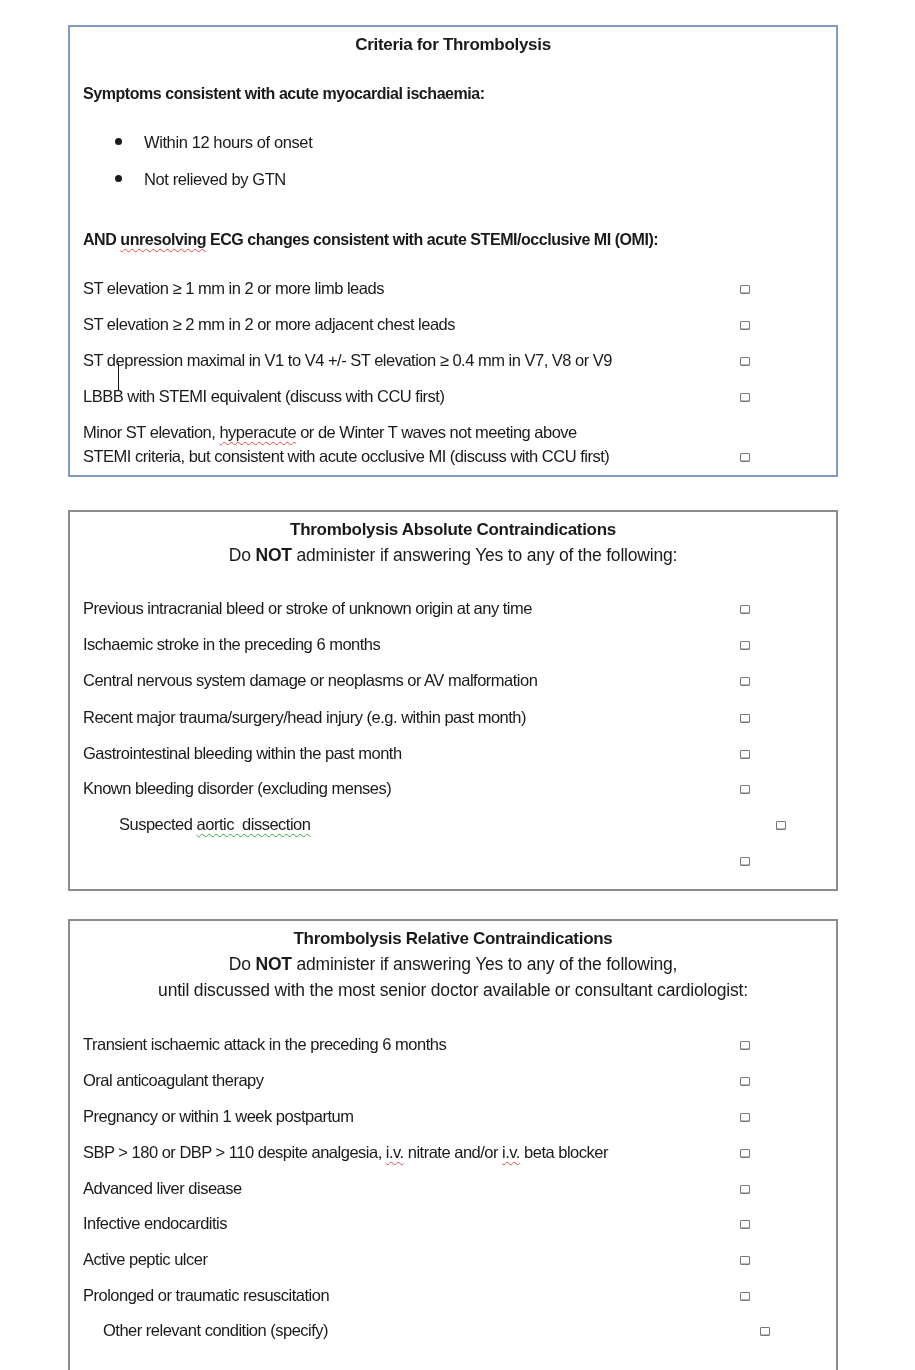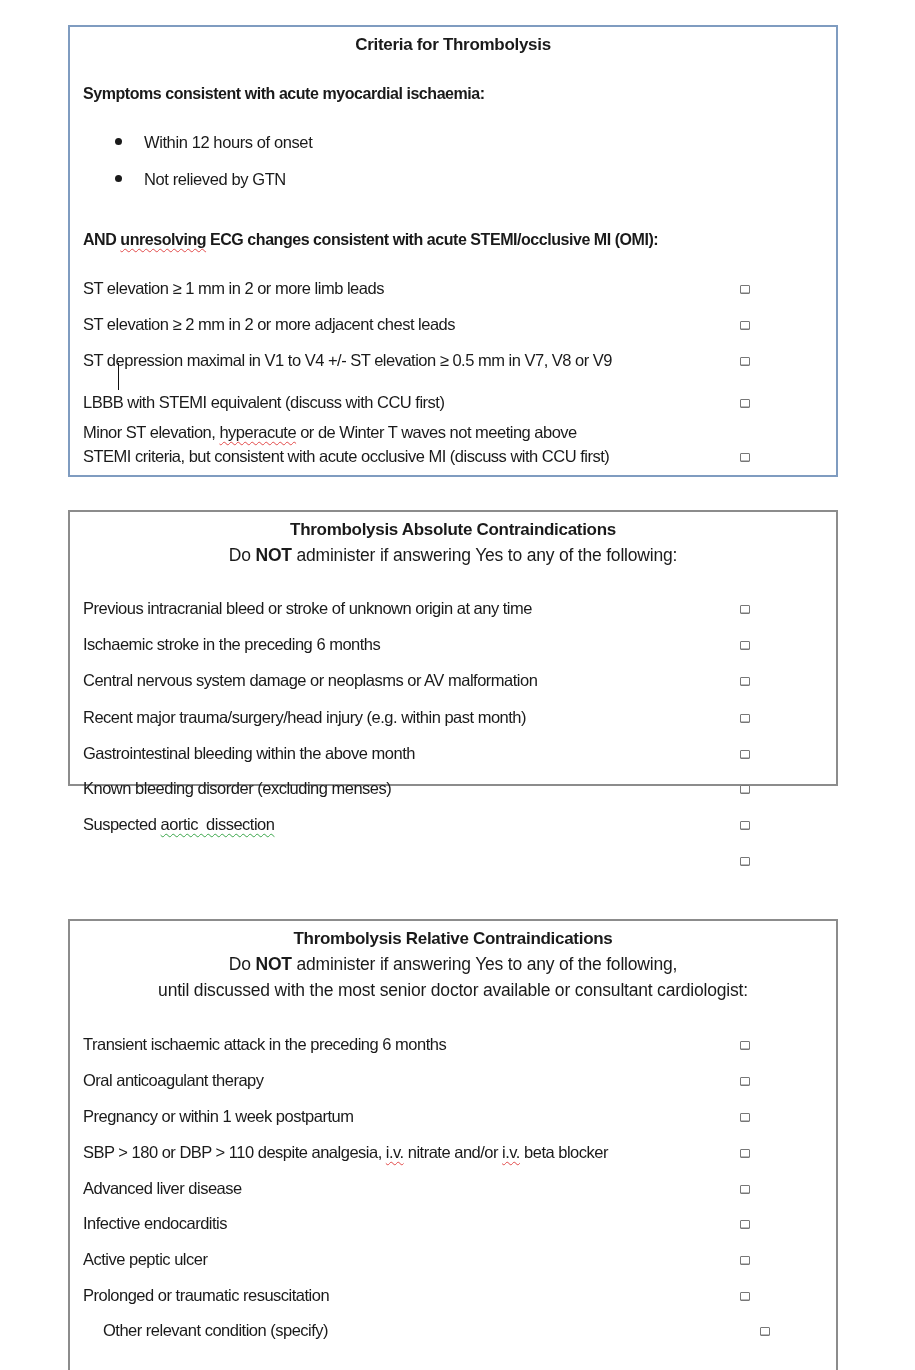--- a/index.html
+++ b/index.html
@@ -19,21 +19,21 @@
       position: absolute;
       left: 68px;
       width: 770px;
       background: #fff;
       box-sizing: border-box;
     }
     .box.blue { border: 2px solid #7f9cc0; }
     .box.gray { border: 2px solid #8c8c8c; }
 
     #box1 { top: 25px; height: 452px; }
-    #box2 { top: 510px; height: 276px; }
+    #box2 { top: 510px; height: 381px; }
     #box3 { top: 919px; height: 563px; }
 
     .title {
       position: absolute;
       left: 0; right: 0;
       text-align: center;
       font-weight: bold;
       font-size: 17px;
       letter-spacing: -0.3px;
     }
@@ -130,24 +130,24 @@
 
   <div class="row" style="top:249px;">
     <span>ST elevation ≥ 1 mm in 2 or more limb leads</span>
     <span class="checkbox" style="top:9px;"></span>
   </div>
   <div class="row" style="top:285px;">
     <span>ST elevation ≥ 2 mm in 2 or more adjacent chest leads</span>
     <span class="checkbox" style="top:9px;"></span>
   </div>
   <div class="row" style="top:321px;">
-    <span>ST depression maximal in V1 to V4 +/- ST elevation ≥ 0.5 mm in V7, V8 or V9</span>
-    <span class="checkbox" style="top:9px;"></span>
-  </div>
-  <div class="row" style="top:357px;margin-top:6px;">
+    <span>ST depression maximal in V1 to V4 +/- ST elevation ≥ 0.4 mm in V7, V8 or V9</span>
+    <span class="checkbox" style="top:9px;"></span>
+  </div>
+  <div class="row" style="top:357px;">
     <span>LBBB with STEMI equivalent (discuss with CCU first)</span>
     <span class="checkbox" style="top:9px;"></span>
   </div>
   <div class="row" style="top:393px;">
     <div>
       <span>Minor ST elevation, </span><span class="spell-red">hyperacute</span><span> or de Winter T waves not meeting above</span>
     </div>
     <div>STEMI criteria, but consistent with acute occlusive MI (discuss with CCU first)</div>
     <span class="checkbox" style="top:33px;"></span>
   </div>
@@ -171,28 +171,28 @@
   </div>
   <div class="row" style="top:156px;">
     <span>Central nervous system damage or neoplasms or AV malformation</span>
     <span class="checkbox" style="top:9px;"></span>
   </div>
   <div class="row" style="top:193px;">
     <span>Recent major trauma/surgery/head injury (e.g. within past month)</span>
     <span class="checkbox" style="top:9px;"></span>
   </div>
   <div class="row" style="top:229px;">
-    <span>Gastrointestinal bleeding within the above month</span>
+    <span>Gastrointestinal bleeding within the past month</span>
     <span class="checkbox" style="top:9px;"></span>
   </div>
   <div class="row" style="top:264px;">
     <span>Known bleeding disorder (excluding menses)</span>
     <span class="checkbox" style="top:9px;"></span>
   </div>
-  <div class="row" style="top:300px;">
+  <div class="row" style="top:300px;margin-left:36px;">
     <span>Suspected </span><span class="spell-green" style="white-space:pre;">aortic  dissection</span>
     <span class="checkbox" style="top:9px;"></span>
   </div>
   <div class="row" style="top:336px;">
     <span class="checkbox" style="top:9px;"></span>
   </div>
 </div>
 
 <div class="box gray" id="box3">
   <div class="title" style="top:8px;">Thrombolysis Relative Contraindications</div>

